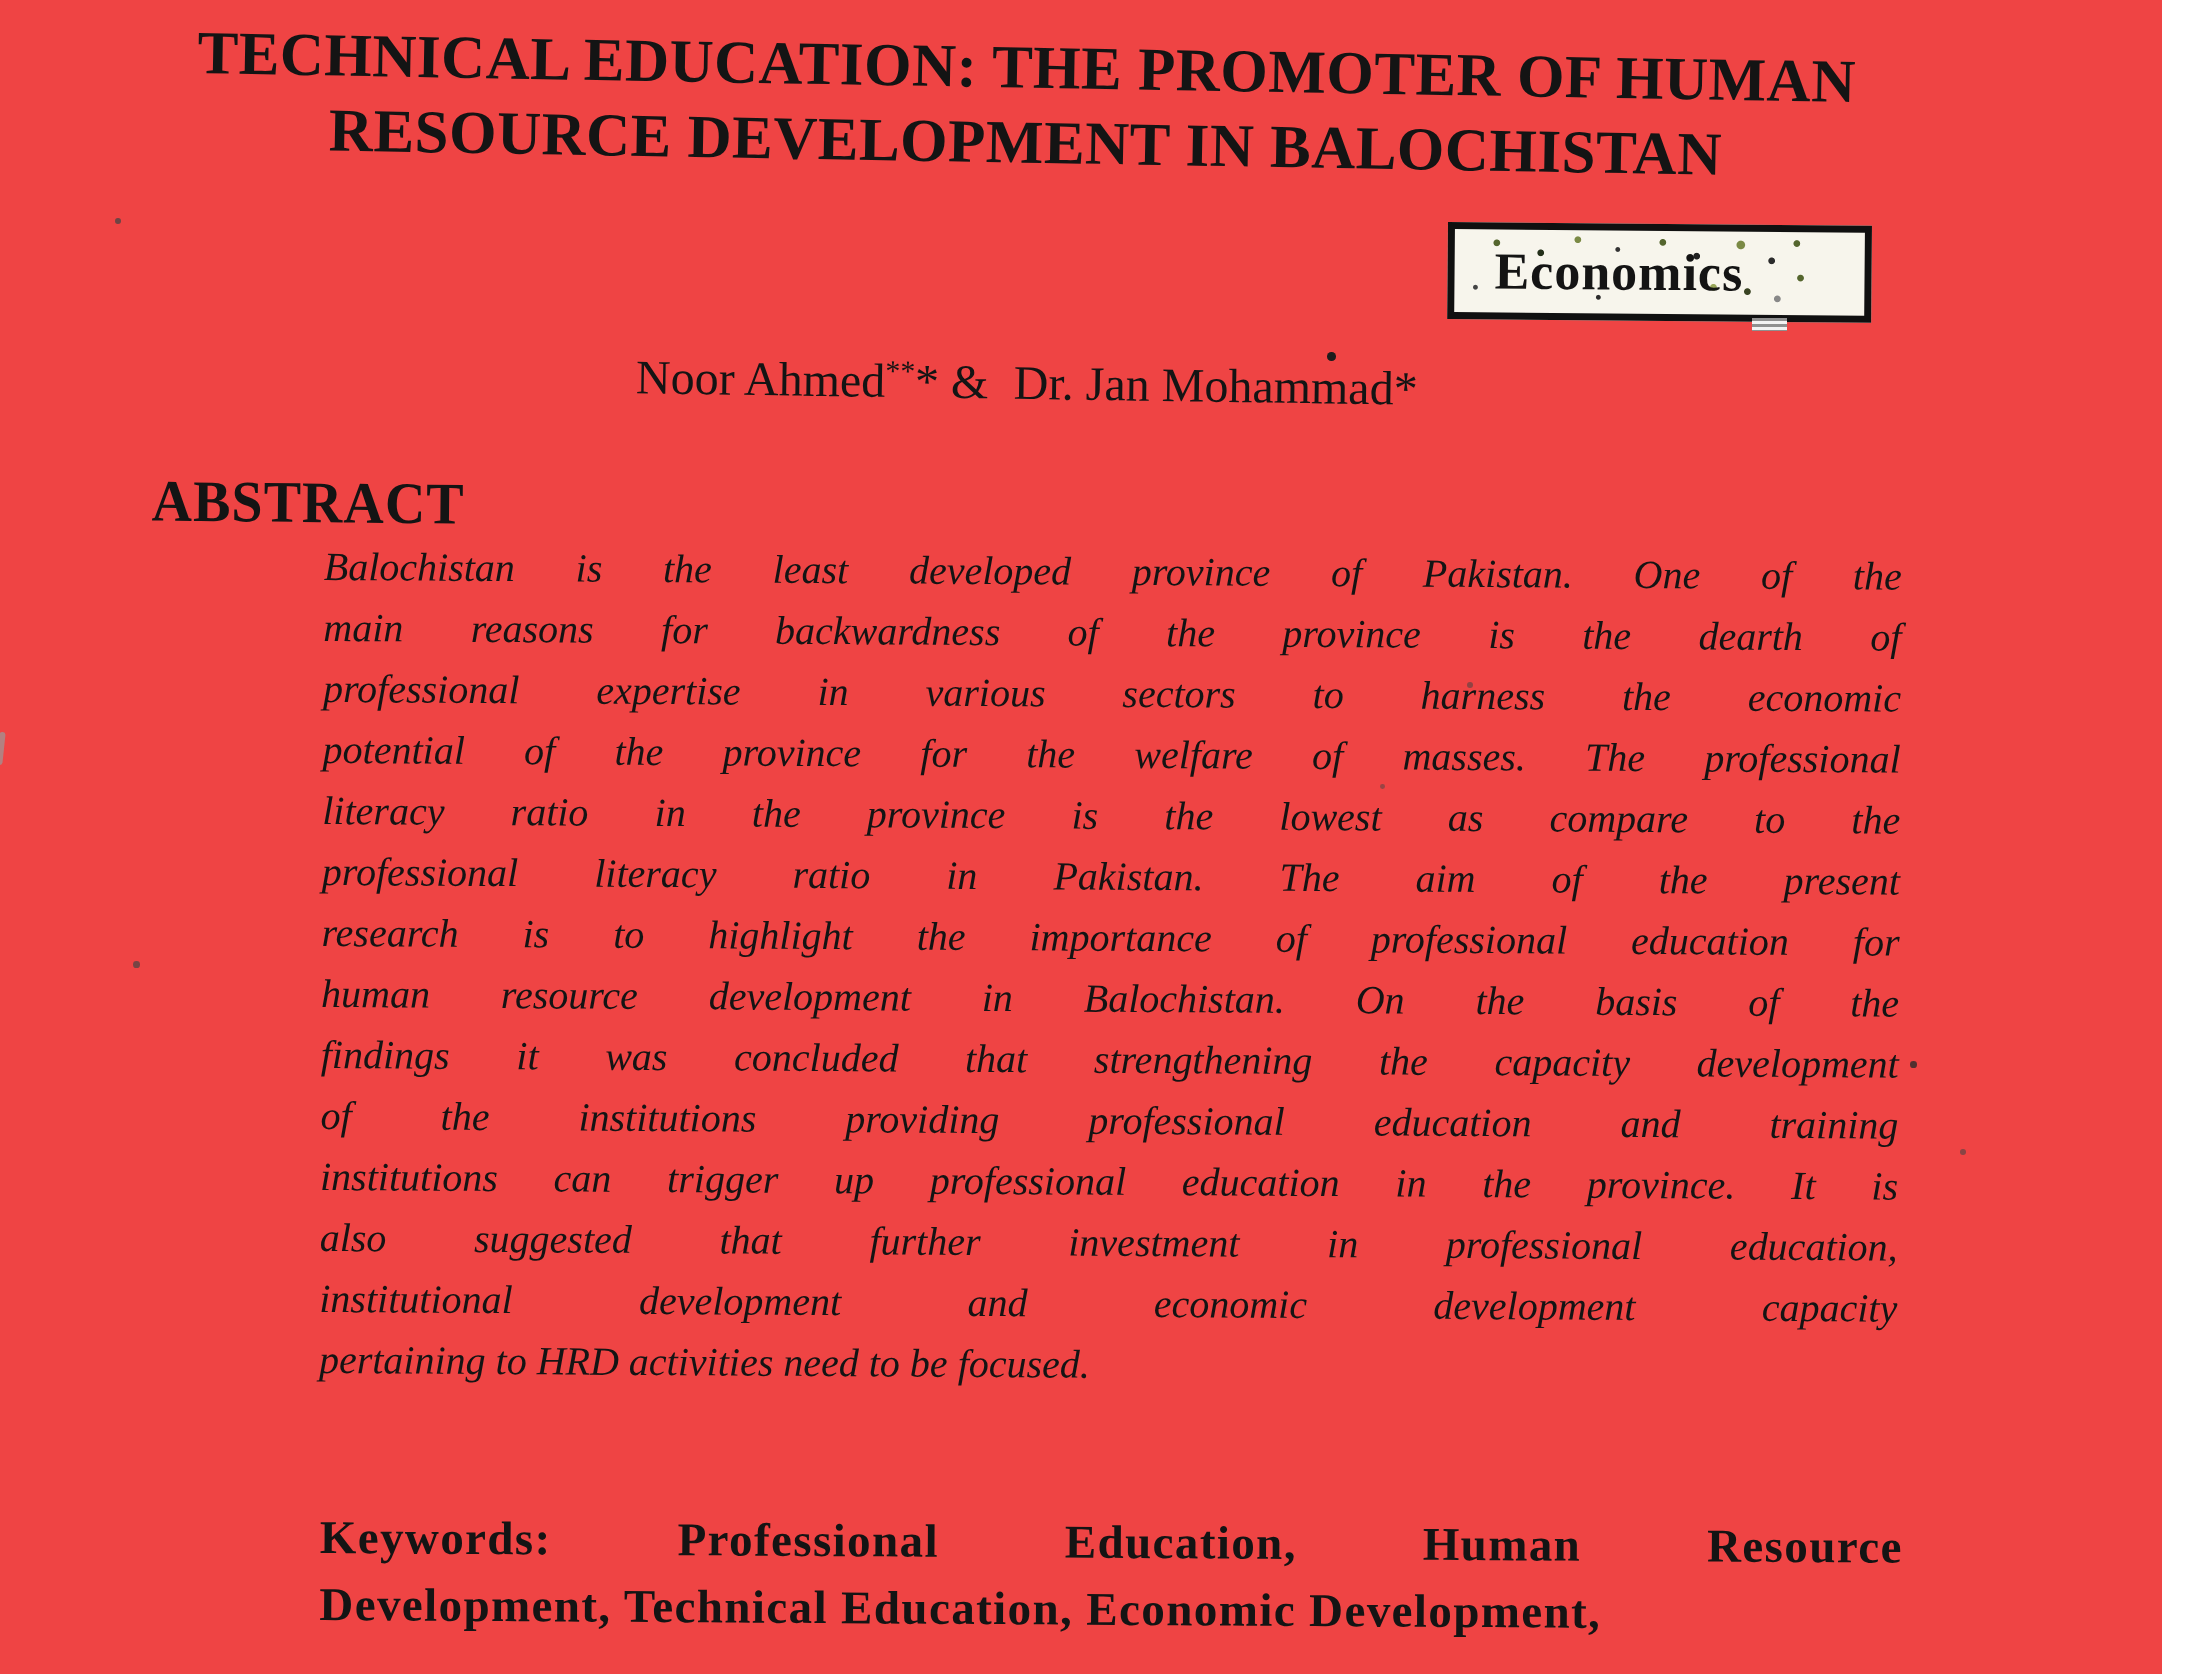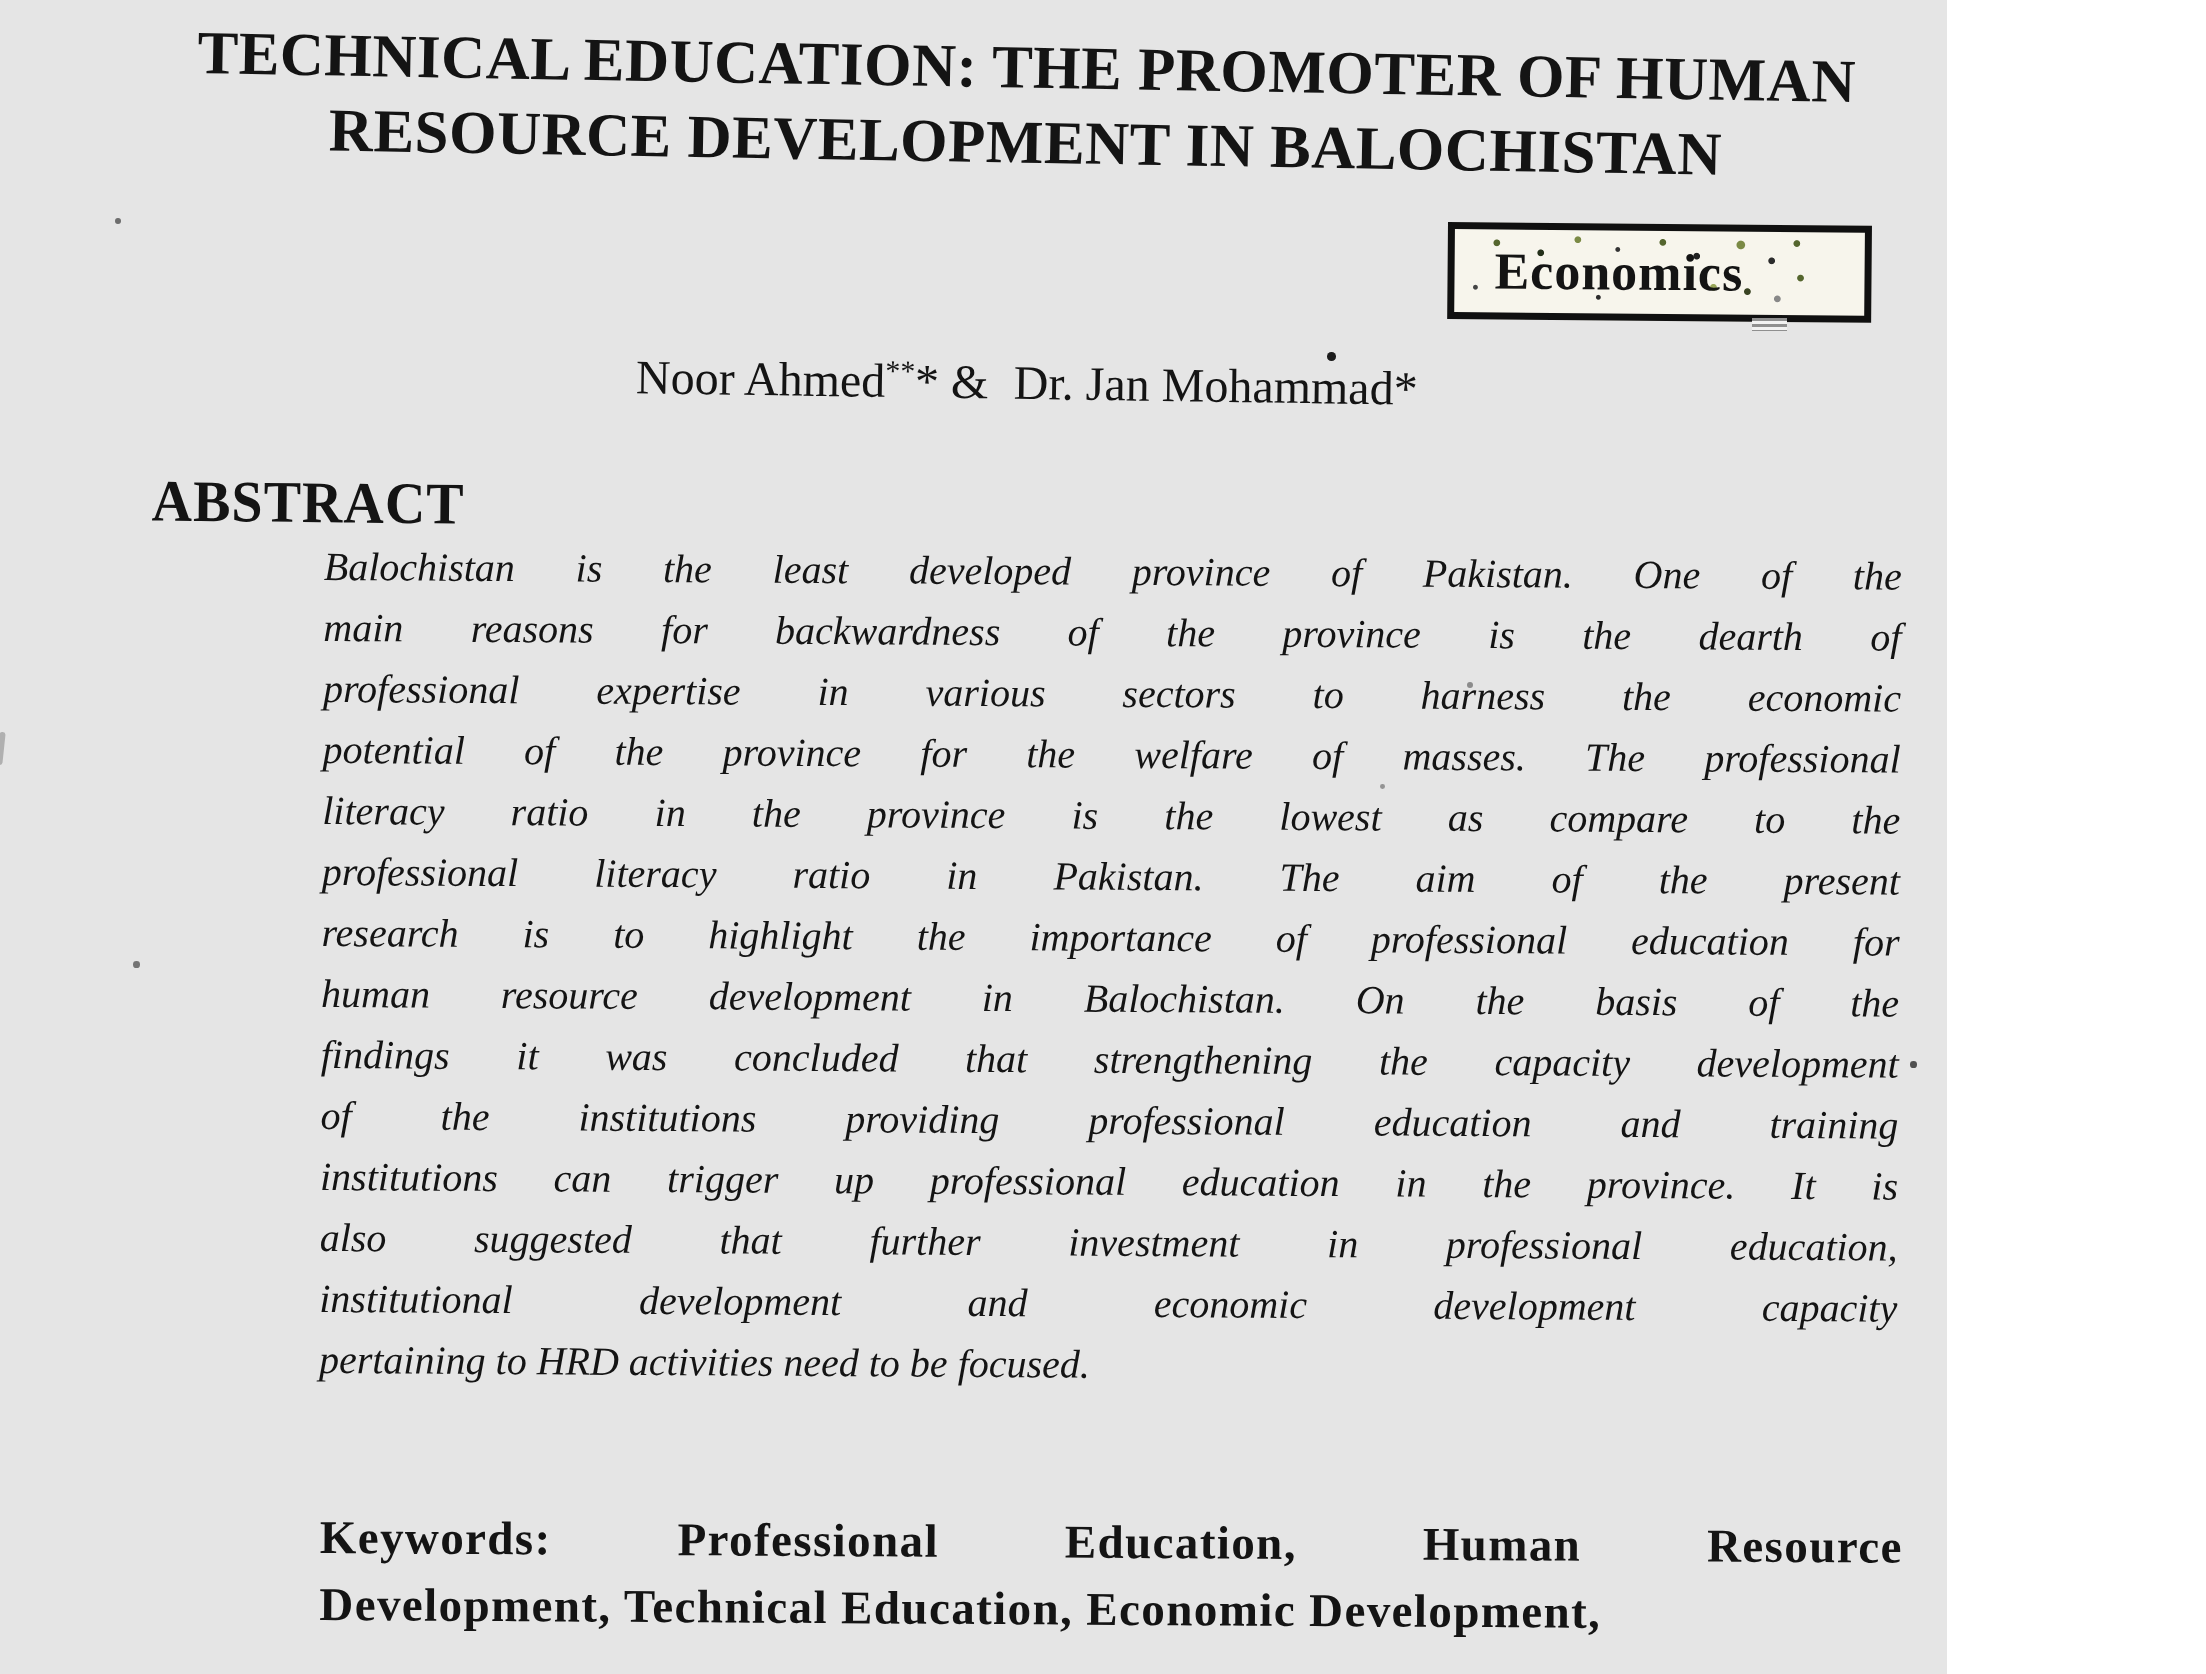--- a/index.html
+++ b/index.html
@@ -1,21 +1,21 @@
 <!DOCTYPE html>
 <html><head>
 <meta charset="utf-8">
 <style>
   html, body { margin: 0; padding: 0; background: #ffffff; }
 
   .page {
     position: relative;
-    width: 1947px;
+    width: 2162px;
     height: 1674px;
-    background: #e5e5e5;
+    background: #ef4444;
     overflow: hidden;
     font-family: "Liberation Serif", "DejaVu Serif", serif;
     color: #141414;
   }
 
   
   .title-block {
     position: absolute;
     left: 19px; top: 11.5px;
     width: 2017px;

